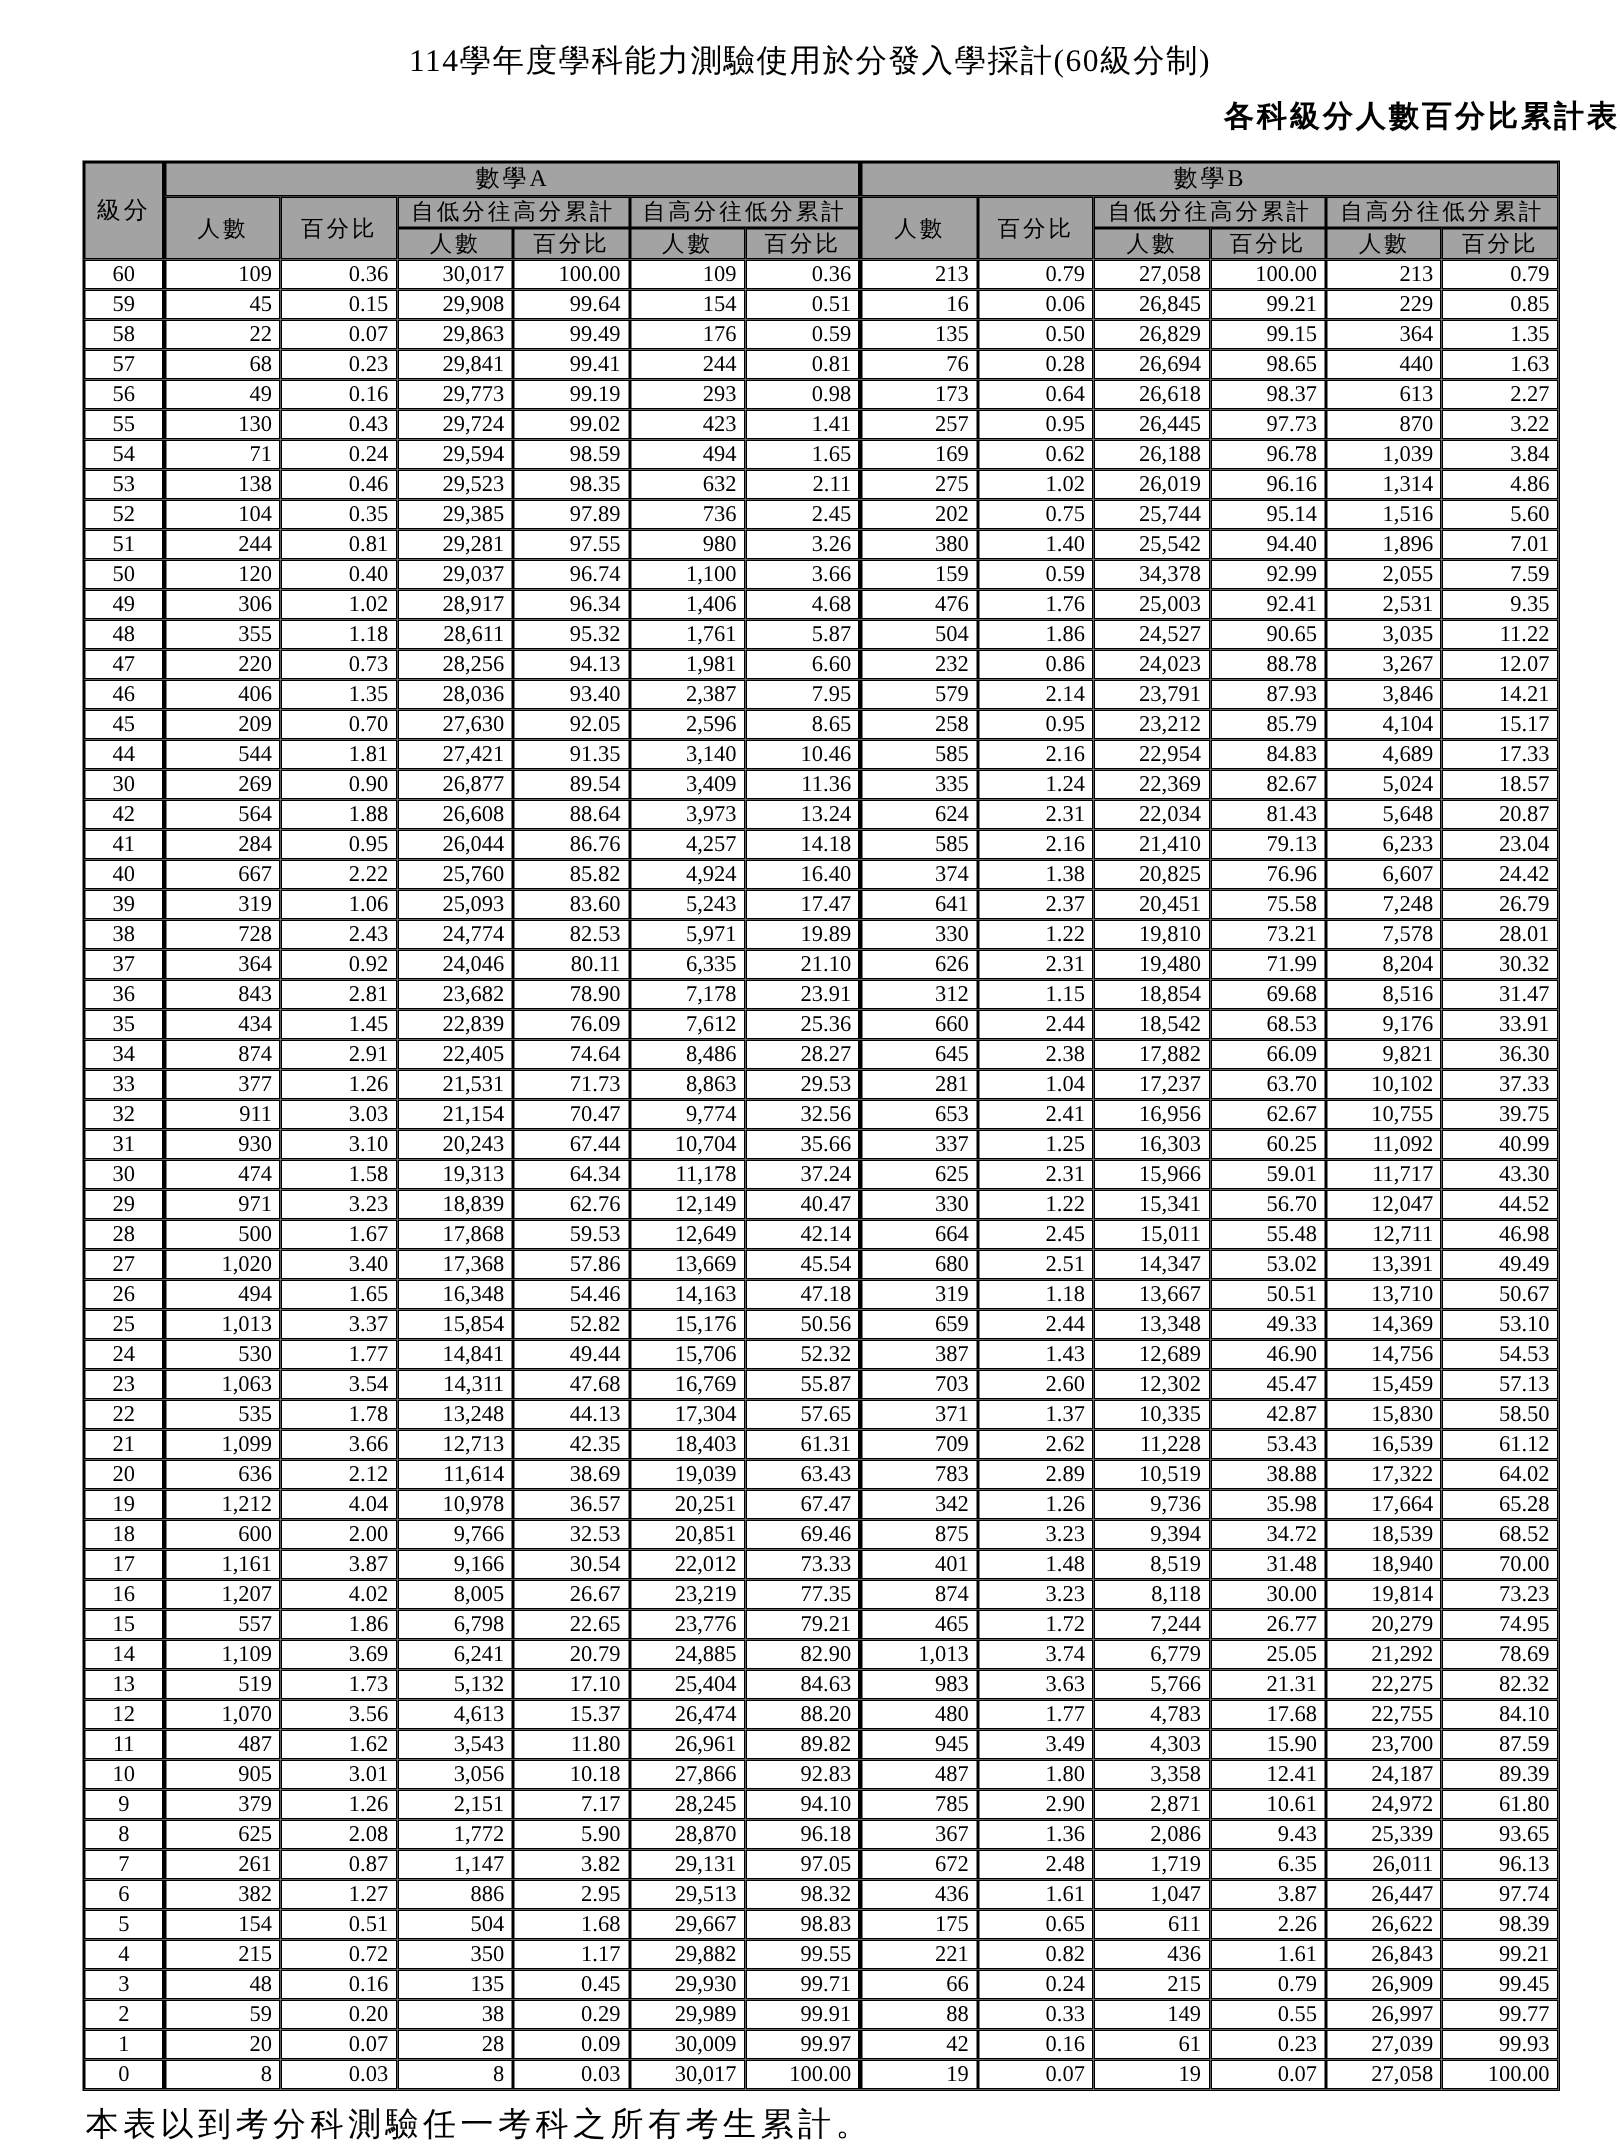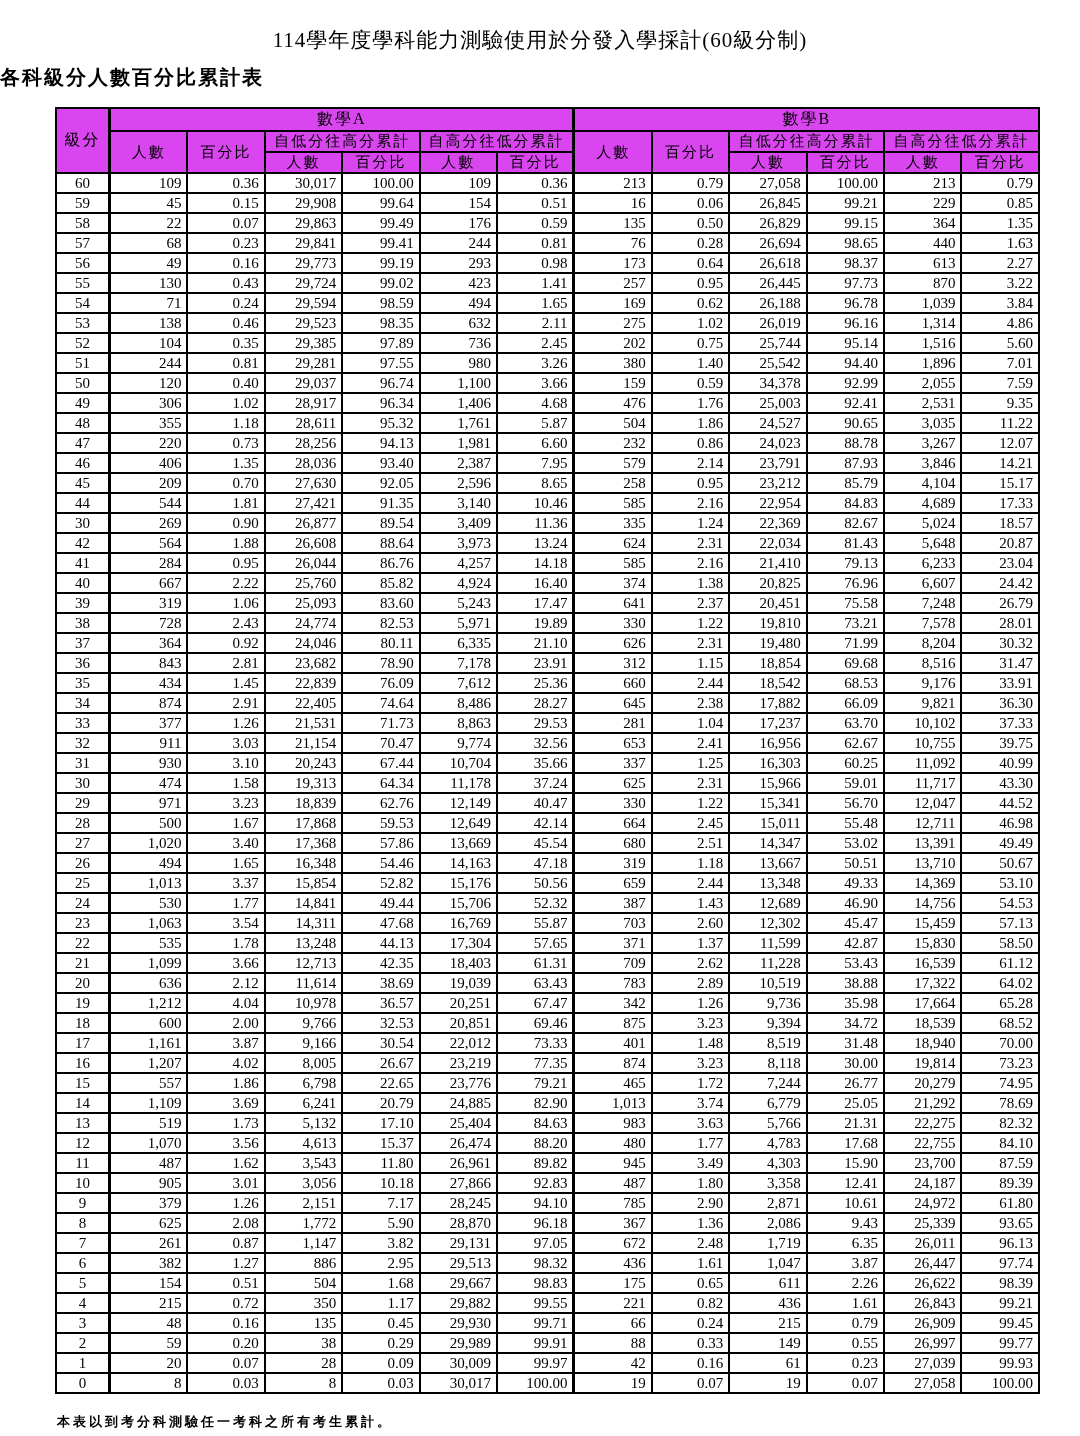--- a/index.html
+++ b/index.html
@@ -11,21 +11,21 @@
   }
   .title {
     margin-top: 26px;
     text-align: center;
     font-size: 21px;
     font-weight: normal;
     letter-spacing: 1px;
   }
   .subtitle {
     margin-top: 10px;
-    text-align: left;
+    text-align: right;
     font-size: 20px;
     font-weight: bold;
     letter-spacing: 2px;
   }
   table.score {
     margin: 16px 0 0 55px;
     width: 985px;
     table-layout: fixed;
     border-collapse: separate;
     border-spacing: 0;
@@ -33,43 +33,42 @@
   }
   col.lvl-col { width: 54px; }
   th, td {
     border: 1px solid #000;
     font-size: 15px;
     padding: 0;
     overflow: hidden;
     white-space: nowrap;
   }
   thead th {
-    background: #d946ef;
+    background: #a3a3a3;
     font-weight: normal;
     text-align: center;
     letter-spacing: 2px;
     height: 19px;
   }
   thead tr.sec-row th { height: 20px; font-size: 16px; }
   tbody td {
     height: 18px;
     text-align: right;
     padding-right: 5px;
     background: #ffffff;
   }
   tbody td.lvl {
     text-align: center;
     padding-right: 0;
   }
   .sepR { border-right-width: 2px; }
   .footnote {
-    margin: 19px 0 0 57px;
-    font-size: 13px;
+    margin: 7px 0 0 57px;
+    font-size: 22px;
     letter-spacing: 3px;
-    font-weight: bold;
   }
 </style>
 </head>
 <body>
 
 <div>
   <div class="title">114學年度學科能力測驗使用於分發入學採計(60級分制)</div>
   <div class="subtitle">各科級分人數百分比累計表</div>
 
   <table class="score">
@@ -689,21 +688,21 @@
         <tr>
           <td class="lvl sepR">22</td>
           <td>535</td>
           <td>1.78</td>
           <td>13,248</td>
           <td>44.13</td>
           <td>17,304</td>
           <td class="sepR">57.65</td>
           <td>371</td>
           <td>1.37</td>
-          <td>11,599</td>
+          <td>10,335</td>
           <td>42.87</td>
           <td>15,830</td>
           <td>58.50</td>
         </tr>
         <tr>
           <td class="lvl sepR">21</td>
           <td>1,099</td>
           <td>3.66</td>
           <td>12,713</td>
           <td>42.35</td>

